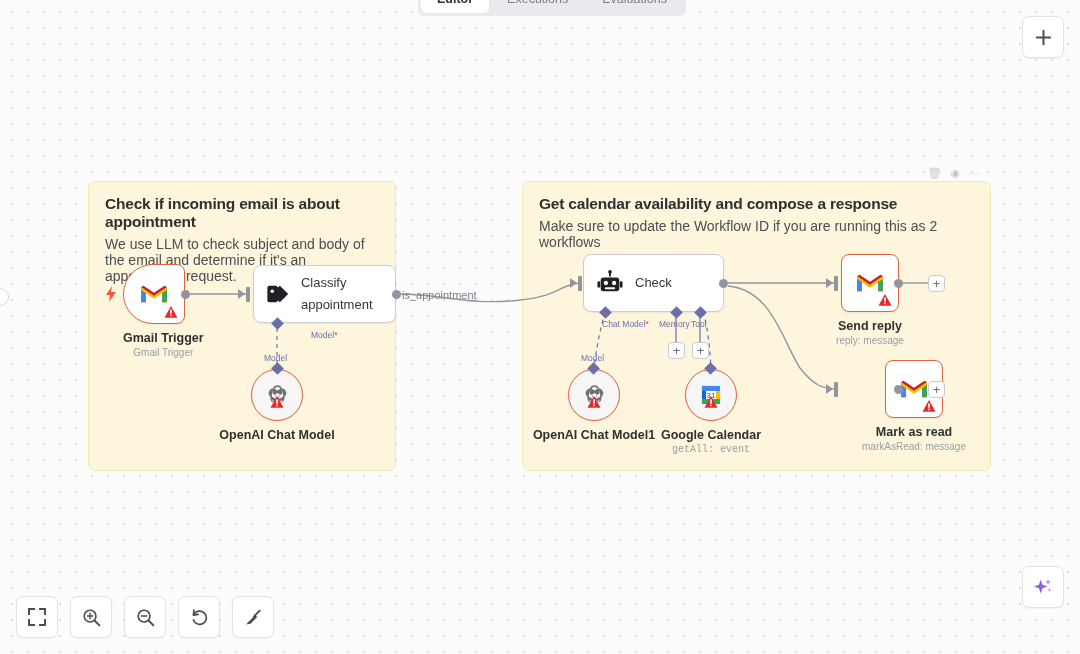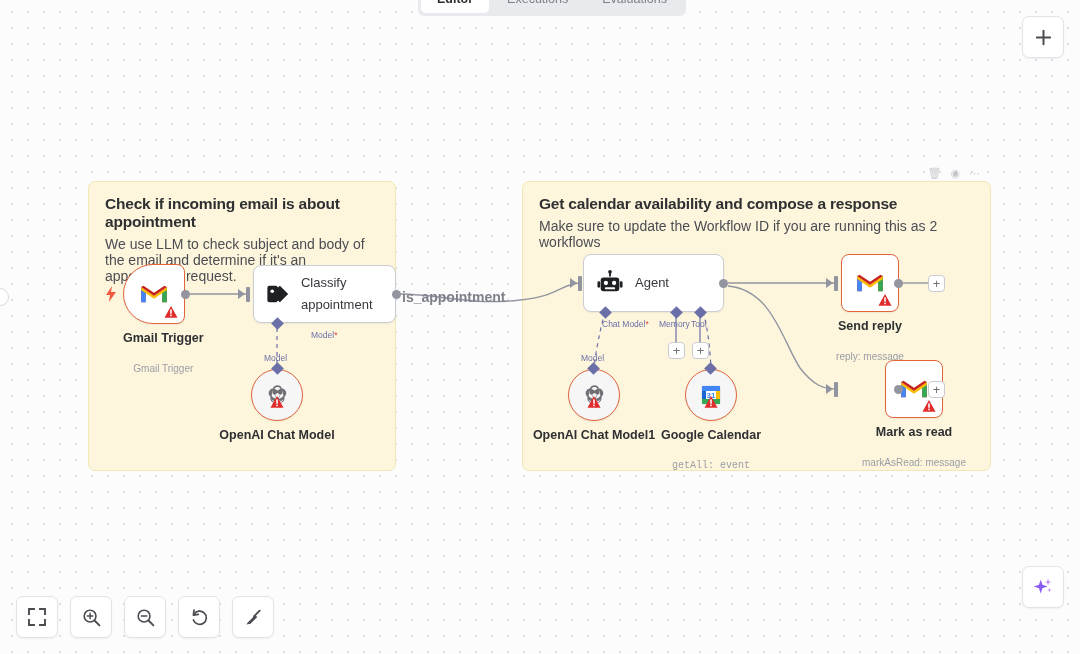--- a/index.html
+++ b/index.html
@@ -93,21 +93,21 @@
     font-size: 12.5px;
     font-weight: 700;
     color: #2e3032;
     margin-top: 7px;
     white-space: nowrap;
   }
   .node-sub {
     text-align: center;
     font-size: 10px;
     color: #9b9da4;
-    margin-top: 18px;
+    margin-top: 2px;
     white-space: nowrap;
   }
   .node-title-inline {
     font-size: 13px; color: #35373c; line-height: 22px;
   }
 
   .warn {
     position: absolute; right: 6px; bottom: 4px;
     width: 14px; height: 14px;
   }
@@ -146,21 +146,21 @@
     position: absolute; z-index: 14;
     width: 17px; height: 17px;
     border: 1px solid #c9cbd2; border-radius: 4px;
     background: #ffffff;
     display: flex; align-items: center; justify-content: center;
     font-size: 13px; color: #6e7077; line-height: 1;
   }
 
   .edge-label {
     position: absolute; z-index: 13;
-    font-size: 14px; color: #7f818a; white-space: nowrap; font-weight: bold;
+    font-size: 11px; color: #7f818a; white-space: nowrap;
   }
 
   .bolt { position: absolute; z-index: 11; }
 
   
   #toolbar {
     position: absolute; left: 16px; bottom: 16px;
     display: flex; gap: 12px; z-index: 30;
   }
   .tbtn {
@@ -336,21 +336,21 @@
       <svg width="26" height="26" viewBox="0 0 28 28">
         <rect x="4" y="8" width="20" height="15" rx="3" fill="#1f2024"></rect>
         <rect x="13" y="2" width="2" height="5" fill="#1f2024"></rect>
         <circle cx="14" cy="2" r="2" fill="#1f2024"></circle>
         <rect x="0.5" y="12" width="3" height="7" rx="1.4" fill="#1f2024"></rect>
         <rect x="24.5" y="12" width="3" height="7" rx="1.4" fill="#1f2024"></rect>
         <circle cx="9.6" cy="14" r="2.3" fill="#ffffff"></circle>
         <circle cx="18.4" cy="14" r="2.3" fill="#ffffff"></circle>
         <rect x="8.5" y="18.6" width="11" height="2.2" rx="1" fill="#ffffff"></rect>
       </svg>
-      <div class="node-title-inline">Agent</div>
+      <div class="node-title-inline">Check</div>
     </div>
   </div>
   <div class="dot" style="left:719px; top:279px;"></div>
 
   <div class="diamond" style="left:601px; top:308px;"></div>
   <div class="port-label" style="left:602px; top:319px;">
     <span>Chat Model</span><span class="req">*</span>
   </div>
   <div class="port-label" style="left:581px; top:353px;">Model</div>
   <div class="diamond" style="left:589px; top:364px;"></div>

